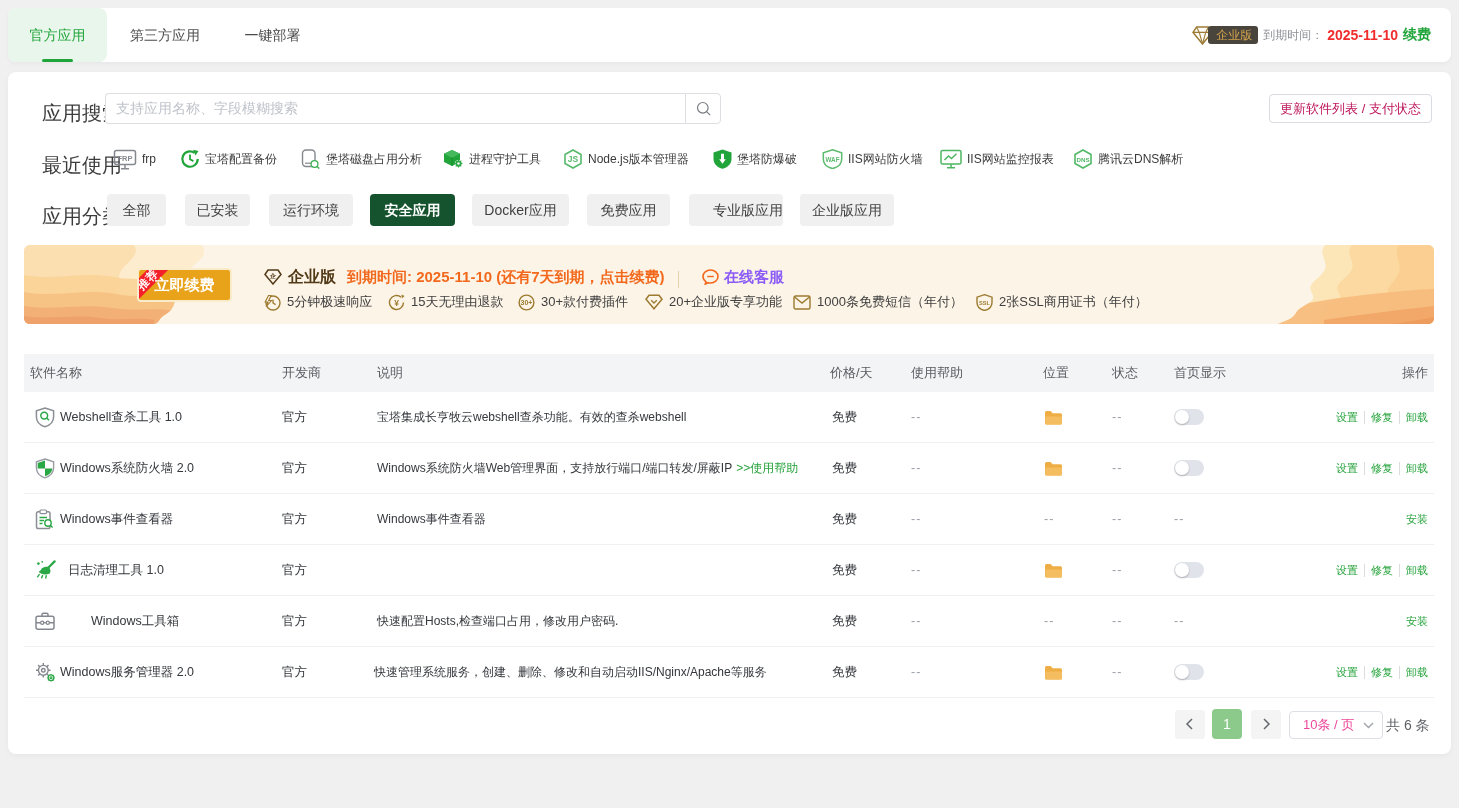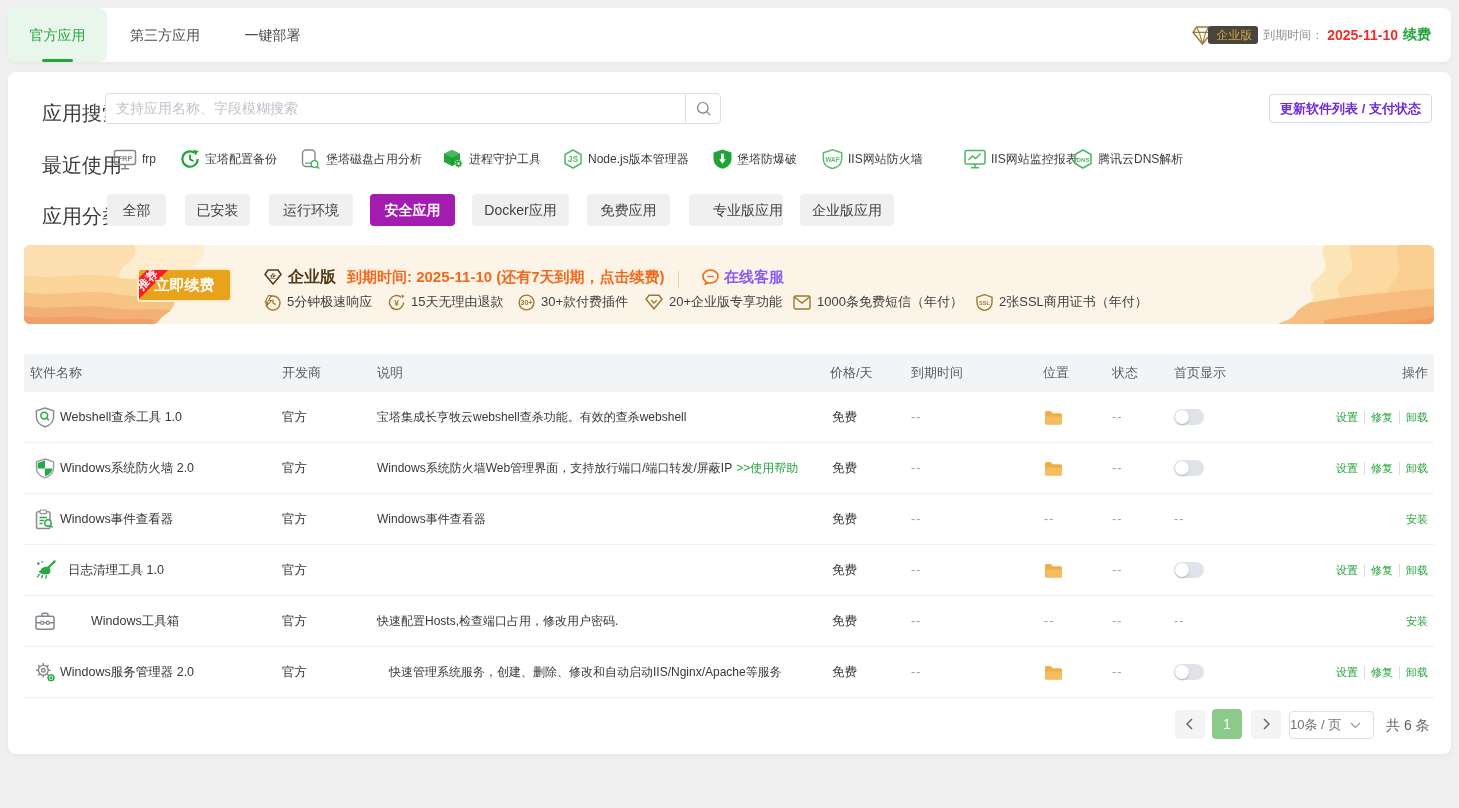--- a/index.html
+++ b/index.html
@@ -16,27 +16,27 @@
 .vipbadge { display:inline-block; background:#49443c; color:#d3a44c; font-size:12px; height:18px; line-height:18px; padding:0 6px 0 8px; border-radius:3px; margin-left:-5px; }
 .viptxt { font-size:12px; color:#8f9297; margin-left:5px; }
 .vipdate { font-size:14px; font-weight:bold; color:#f02c2c; margin-left:4px; }
 .viprenew { font-size:14px; font-weight:bold; color:#21a53a; margin-left:5px; }
 
 .card { position:absolute; left:8px; top:72px; width:1443px; height:682px; background:#fff; border-radius:8px; box-shadow:0 2px 6px rgba(0,0,0,0.04); }
 .lbl { position:absolute; left:34px; font-size:20px; color:#3c3c3c; }
 
 .sinput { position:absolute; left:97px; top:21px; width:580px; height:31px; border:1px solid #dcdee2; border-right:none; border-radius:4px 0 0 4px; font-size:14px; color:#bfc3ca; line-height:29px; padding-left:10px; background:#fff; }
 .sbtn { position:absolute; left:677px; top:21px; width:36px; height:31px; border:1px solid #dcdee2; border-radius:0 4px 4px 0; background:#fff; text-align:center; }
-.updbtn { position:absolute; left:1261px; top:22px; width:163px; height:29px; border:1px solid #d8dbe0; border-radius:4px; background:#fff; font-size:13px; color:#6d28d9; text-align:center; line-height:27px;font-weight:bold; }
+.updbtn { position:absolute; left:1261px; top:22px; width:163px; height:29px; border:1px solid #d8dbe0; border-radius:4px; background:#fff; font-size:13px; color:#be185d; text-align:center; line-height:27px; }
 
 .ritem { position:absolute; top:76px; height:22px; display:flex; align-items:center; font-size:12px; color:#3a3a3a; white-space:nowrap; }
 .ritem svg { margin-right:5px; }
 
 .chip { position:absolute; top:122px; height:32px; line-height:32px; text-align:center; background:#f0f0f0; border-radius:4px; font-size:14px; color:#3f3f3f; }
-.chip.on { background:#a21caf; color:#fff; font-weight:bold; }
+.chip.on { background:#14532d; color:#fff; font-weight:bold; }
 
 .banner { position:absolute; left:16px; top:173px; width:1410px; height:79px; background:#fcf4e7; border-radius:6px; overflow:hidden; }
 .renew { position:absolute; left:113px; top:23px; width:95px; height:34px; background:#e9a31b; border:2px solid #faeccb; border-radius:4px; color:#fff; font-size:15px; font-weight:bold; text-align:center; line-height:30px; overflow:hidden; }
 .ribbon { position:absolute; left:-19px; top:2px; width:56px; height:15px; background:#f3202a; color:#fff; font-size:11px; line-height:15px; text-align:center; transform:rotate(-45deg); letter-spacing:1px; }
 .bl1 { position:absolute; left:240px; top:22px; height:20px; display:flex; align-items:center; white-space:nowrap; }
 .bl1 .ent { font-size:16px; font-weight:bold; color:#523a17; margin-left:6px; }
 .bl1 .due { font-size:15px; font-weight:bold; color:#f2691d; margin-left:18px; }
 .bl1 .cs  { font-size:15px; font-weight:bold; color:#8b5cf6; margin-left:5px; }
 .bl2 { position:absolute; left:240px; top:48px; height:18px; display:flex; align-items:center; white-space:nowrap; font-size:13px; color:#404040; }
 .bl2 svg { margin-right:6px; }
@@ -49,21 +49,21 @@
 .trow .c.dash, .dash { color:#9ba0a6; letter-spacing:1px; }
 .toggle { position:absolute; left:1150px; top:17px; width:30px; height:16px; background:#e0e3e9; border-radius:8px; }
 .toggle .knob { position:absolute; left:1px; top:1px; width:14px; height:14px; background:#fff; border-radius:50%; box-shadow:0 1px 2px rgba(0,0,0,0.25); }
 .acts { position:absolute; right:6px; top:0; height:50px; display:flex; align-items:center; font-size:11px; color:#27a33d; }
 .acts .d { width:1px; height:13px; background:#dcdcdc; margin:0 6px; }
 .trow .desc { font-size:12px; }
 
 .pgbtn { position:absolute; top:638px; width:30px; height:29px; background:#f4f4f5; border-radius:3px; text-align:center; }
 .pgbtn svg { margin-top:8px; }
 .pgcur { position:absolute; left:1204px; top:637px; width:30px; height:30px; background:#8bca8b; border-radius:4px; color:#fff; font-size:14px; text-align:center; line-height:30px; }
-.pgsel { position:absolute; left:1281px; top:639px; width:85px; height:28px; border:1px solid #dcdfe6; border-radius:4px; font-size:13px; color:#737373; display:flex; align-items:center; white-space:nowrap; }
+.pgsel { position:absolute; left:1281px; top:639px; width:94px; height:28px; border:1px solid #dcdfe6; border-radius:4px; font-size:13px; color:#ec4899; display:flex; align-items:center; padding-left:13px; white-space:nowrap; }
 .pgtotal { position:absolute; left:1378px; top:639px; height:28px; line-height:28px; font-size:14px; color:#5d6066; }
 </style>
 </head>
 <body>
 <div class="topbar">
   <div class="tab tab1">官方应用<span class="ul"></span></div>
   <div class="tab tab2">第三方应用</div>
   <div class="tab tab3">一键部署</div>
   <div class="vip">
     <svg width="21" height="19" viewBox="0 0 21 19">
@@ -117,21 +117,21 @@
         <text x="10" y="13.4" font-size="8.5" font-weight="bold" fill="#58b96b" text-anchor="middle">JS</text>
       </svg>Node.js版本管理器</div>
   <div class="ritem" style="left:705px;"><svg width="19" height="20" viewBox="0 0 19 20">
         <path d="M9.5 0.5 L18.5 3.5 V10 C18.5 15 14.5 18.5 9.5 19.8 C4.5 18.5 0.5 15 0.5 10 V3.5 Z" fill="#21a53a"></path>
         <path d="M9.5 4.5 L12.8 9 H11 V14.5 H8 V9 H6.2 Z" fill="#fff" transform="rotate(180 9.5 9.6)"></path>
       </svg>堡塔防爆破</div>
   <div class="ritem" style="left:814px;"><svg width="21" height="20" viewBox="0 0 21 20">
         <path d="M10.5 0.8 L19.7 3.8 V10 C19.7 15 15.7 18.4 10.5 19.6 C5.3 18.4 1.3 15 1.3 10 V3.8 Z" fill="none" stroke="#5cbb6e" stroke-width="1.5"></path>
         <text x="10.5" y="12.6" font-size="6.3" font-weight="bold" fill="#5cbb6e" text-anchor="middle">WAF</text>
       </svg>IIS网站防火墙</div>
-  <div class="ritem" style="left:956px;"><svg width="22" height="20" viewBox="0 0 22 20">
+  <div class="ritem" style="left:932px;"><svg width="22" height="20" viewBox="0 0 22 20">
         <rect x="1" y="1.5" width="20" height="13.5" rx="1.6" fill="none" stroke="#4eb662" stroke-width="1.5"></rect>
         <path d="M4.5 11 L8.5 7 L11.5 9.5 L16.5 4.8" fill="none" stroke="#4eb662" stroke-width="1.5"></path>
         <path d="M7 18.8 h8 M11 15 v3.6" stroke="#4eb662" stroke-width="1.5"></path>
       </svg>IIS网站监控报表</div>
   <div class="ritem" style="left:1065px;"><svg width="20" height="20" viewBox="0 0 20 20">
         <path d="M10 1 L18 5.5 V14.5 L10 19 L2 14.5 V5.5 Z" fill="none" stroke="#53b866" stroke-width="1.6"></path>
         <text x="10" y="12.7" font-size="6.2" font-weight="bold" fill="#53b866" text-anchor="middle">DNS</text>
       </svg>腾讯云DNS解析</div>
 
   <div class="lbl" style="top:131px;">应用分类</div>
@@ -240,21 +240,21 @@
         </svg>
         <span class="t">2张SSL商用证书（年付）</span>
       </div>
   </div>
 
   <div class="thead">
     <span style="left:6px;">软件名称</span>
     <span style="left:258px;">开发商</span>
     <span style="left:353px;">说明</span>
     <span style="left:806px;">价格/天</span>
-    <span style="left:887px;">到期时间</span>
+    <span style="left:887px;">使用帮助</span>
     <span style="left:1019px;">位置</span>
     <span style="left:1088px;">状态</span>
     <span style="left:1150px;">首页显示</span>
     <span style="right:6px;">操作</span>
   </div>
   <div class="trow" style="top:320px;">
     <div class="c" style="left:11px;">
         <svg width="20" height="21" viewBox="0 0 20 21">
           <path d="M10 1 L18.6 3.8 V9.8 C18.6 14.8 15 18.3 10 19.8 C5 18.3 1.4 14.8 1.4 9.8 V3.8 Z" fill="none" stroke="#8b8f95" stroke-width="1.5"></path>
           <circle cx="9.2" cy="8.6" r="3.4" fill="none" stroke="#2aa845" stroke-width="1.5"></circle>
@@ -378,21 +378,21 @@
             <circle cx="8.3" cy="8.3" r="1.8"></circle>
             <path d="M8.3 1 v2.4 M8.3 13.2 v2.4 M1 8.3 h2.4 M13.2 8.3 h2.4 M3.1 3.1 l1.7 1.7 M11.8 11.8 l1.7 1.7 M13.5 3.1 l-1.7 1.7 M4.8 11.8 l-1.7 1.7"></path>
           </g>
           <circle cx="16" cy="15.8" r="2.9" fill="#fff" stroke="#2aa845" stroke-width="1.3"></circle>
           <circle cx="16" cy="15.8" r="1" fill="none" stroke="#2aa845" stroke-width="1.1"></circle>
           <path d="M16 12.2 v1 M16 18.4 v1 M12.4 15.8 h1 M18.6 15.8 h1 M13.5 13.3 l.8 .8 M17.7 17.5 l.8 .8 M18.5 13.3 l-.8 .8 M14.3 17.5 l-.8 .8" stroke="#2aa845" stroke-width="1"></path>
         </svg>
       </div>
     <div class="c" style="left:36px;">Windows服务管理器 2.0</div>
     <div class="c" style="left:258px;">官方</div>
-    <div class="c desc" style="left:365px;">快速管理系统服务，创建、删除、修改和自动启动IIS/Nginx/Apache等服务</div>
+    <div class="c desc" style="left:350px;">快速管理系统服务，创建、删除、修改和自动启动IIS/Nginx/Apache等服务</div>
     <div class="c" style="left:808px;">免费</div>
     <div class="c dash" style="left:887px;">--</div>
     <div class="c" style="left:1020px;">
         <svg width="18" height="15" viewBox="0 0 18 15">
           <path d="M1 2.5 A1.5 1.5 0 0 1 2.5 1 H6.6 L8.6 3.2 H16.5 A1.5 1.5 0 0 1 18 4.7 V13 A1.5 1.5 0 0 1 16.5 14.5 H2.5 A1.5 1.5 0 0 1 1 13 Z" fill="#efae45"></path>
           <path d="M1.3 6.5 H18 V13 A1.5 1.5 0 0 1 16.5 14.5 H2.5 A1.5 1.5 0 0 1 1.3 13 Z" fill="#f4bd5f"></path>
         </svg>
       </div>
     <div class="c dash" style="left:1088px;">--</div>
     <div class="toggle">

